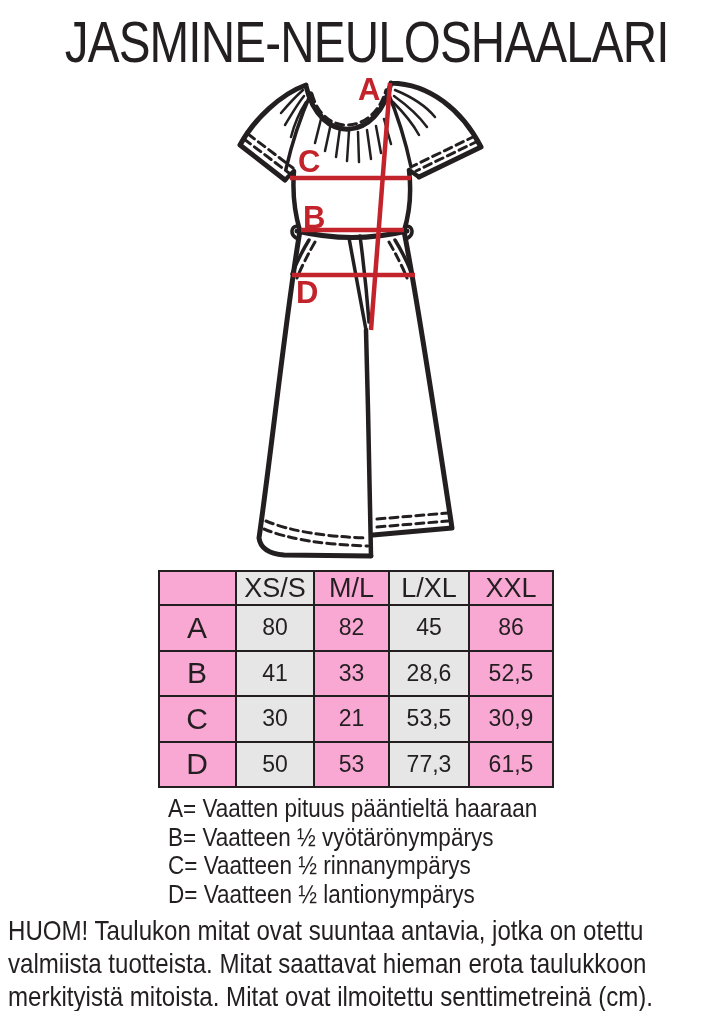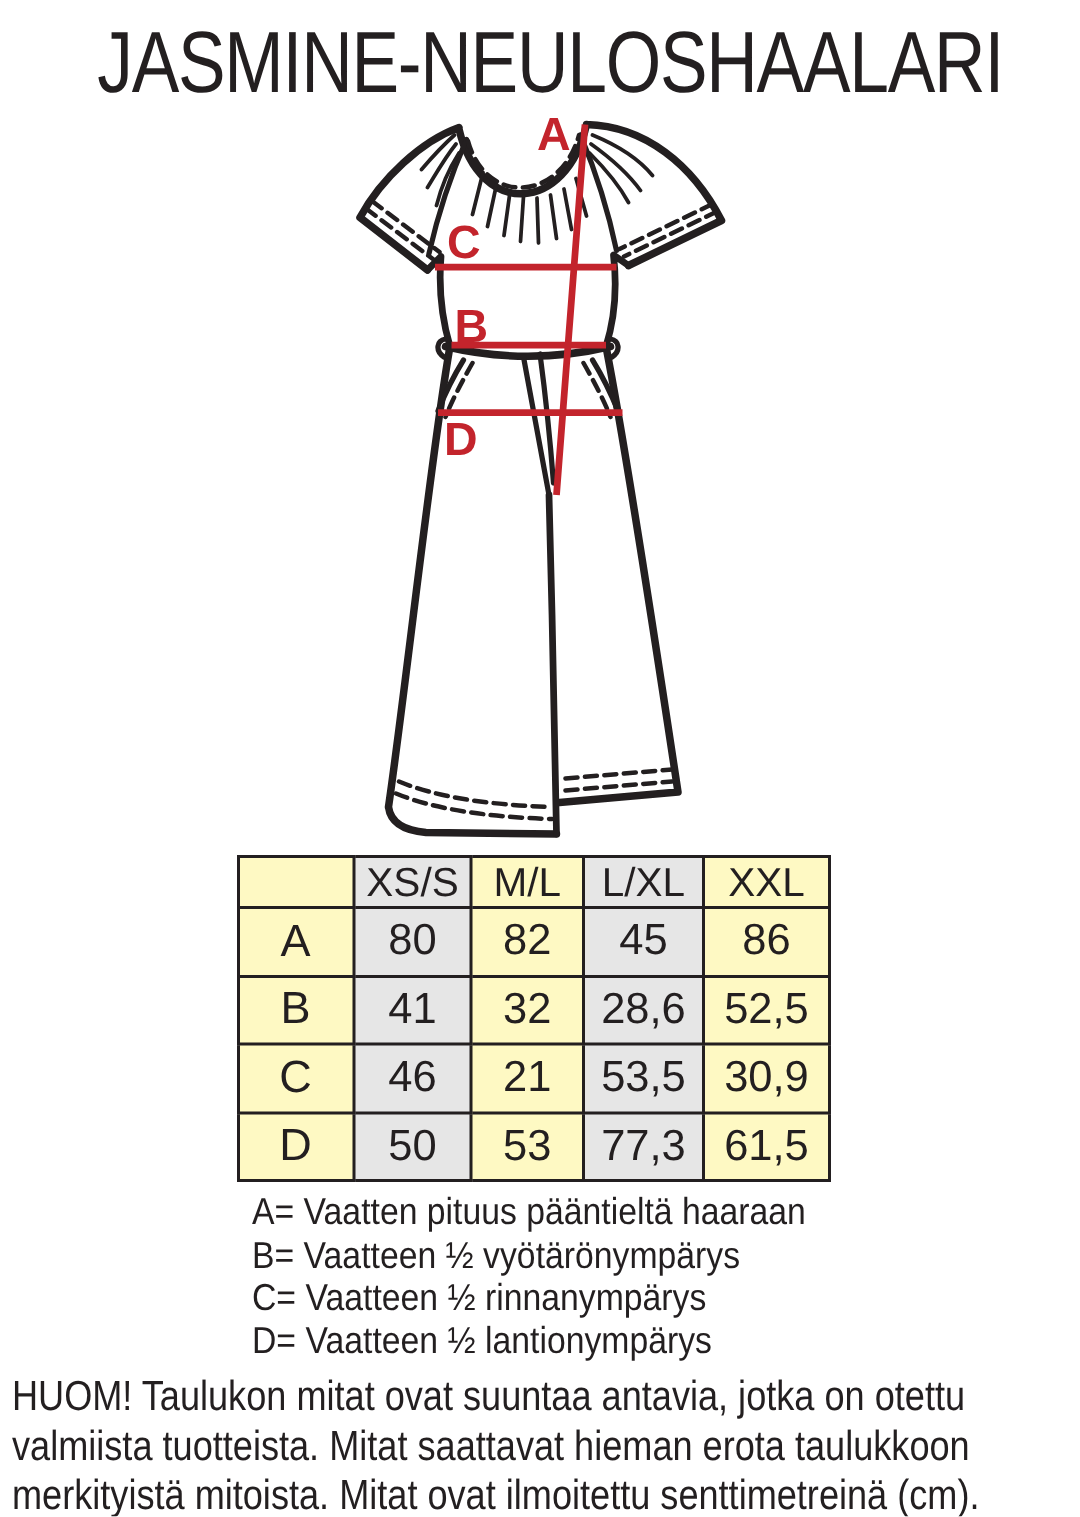--- a/index.html
+++ b/index.html
@@ -12,28 +12,28 @@
     font-size:58px;line-height:60px;font-weight:normal;letter-spacing:-1px;
     transform:scaleX(0.82);transform-origin:center top;white-space:nowrap;color:#231f20;
   }
   .diagram{position:absolute;top:0;left:0;}
   .size-table{
     position:absolute;left:158px;top:570px;width:394px;height:218px;
     border-collapse:collapse;table-layout:fixed;color:#231f20;
   }
   .size-table td{
     border:2px solid #231f20;text-align:center;vertical-align:middle;padding:0;
-    background:#fef9c3;
+    background:#f9a8d4;
   }
   .size-table td.shade{background:#e6e6e6;}
   .size-table tr.hdr{height:28px;}
   .size-table tr.datarow{height:44px;}
   .size-table td.head{font-size:27px;}
   .size-table td.rowlabel{font-size:30px;letter-spacing:1px;}
-  .size-table td.val{font-size:29px;}
+  .size-table td.val{font-size:23px;}
   .legend{
     position:absolute;left:168px;top:794px;font-size:25px;line-height:28.5px;
     transform:scaleX(0.9);transform-origin:left top;white-space:nowrap;color:#231f20;
   }
   .note{
     position:absolute;left:8px;top:914px;font-size:28px;line-height:33px;
     transform:scaleX(0.86);transform-origin:left top;white-space:nowrap;color:#231f20;
   }
   .legend div,.note div{white-space:nowrap;}
 </style>
@@ -115,27 +115,27 @@
       <tr class="datarow">
         <td class="rowlabel">A</td>
         <td class="val shade">80</td>
         <td class="val">82</td>
         <td class="val shade">45</td>
         <td class="val">86</td>
       </tr>
       <tr class="datarow">
         <td class="rowlabel">B</td>
         <td class="val shade">41</td>
-        <td class="val">32</td>
+        <td class="val">33</td>
         <td class="val shade">28,6</td>
         <td class="val">52,5</td>
       </tr>
       <tr class="datarow">
         <td class="rowlabel">C</td>
-        <td class="val shade">46</td>
+        <td class="val shade">30</td>
         <td class="val">21</td>
         <td class="val shade">53,5</td>
         <td class="val">30,9</td>
       </tr>
       <tr class="datarow">
         <td class="rowlabel">D</td>
         <td class="val shade">50</td>
         <td class="val">53</td>
         <td class="val shade">77,3</td>
         <td class="val">61,5</td>

